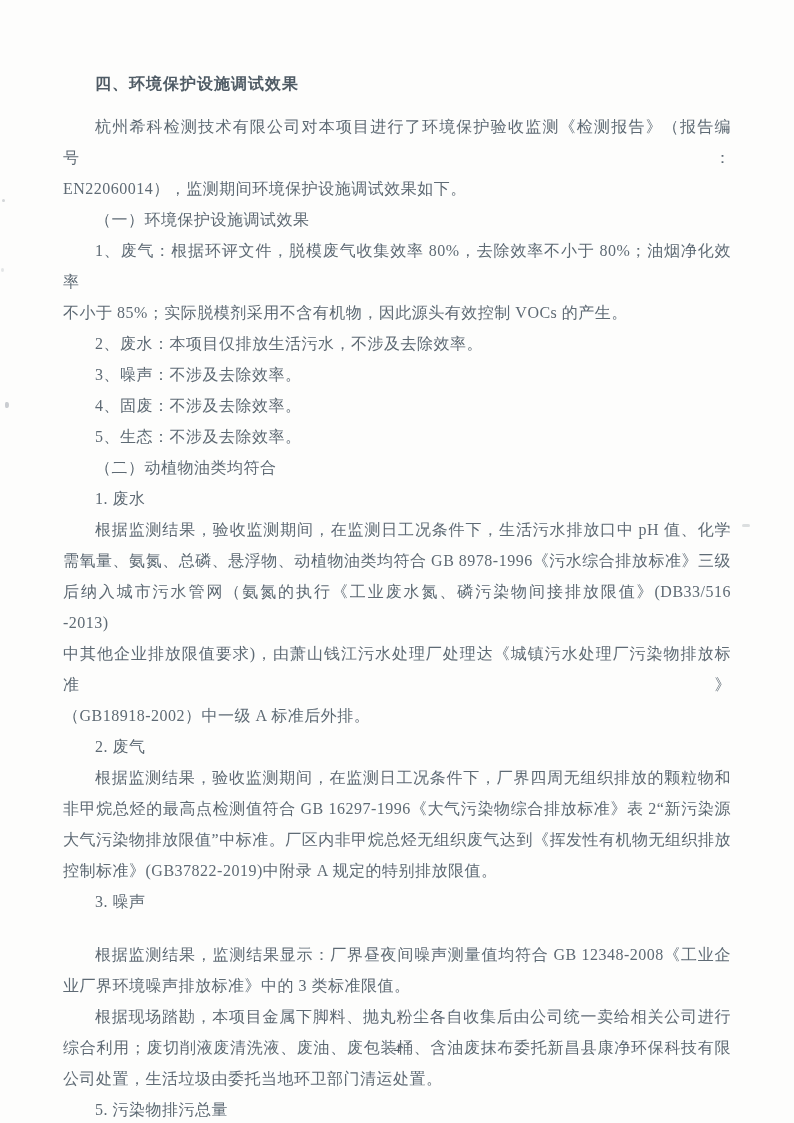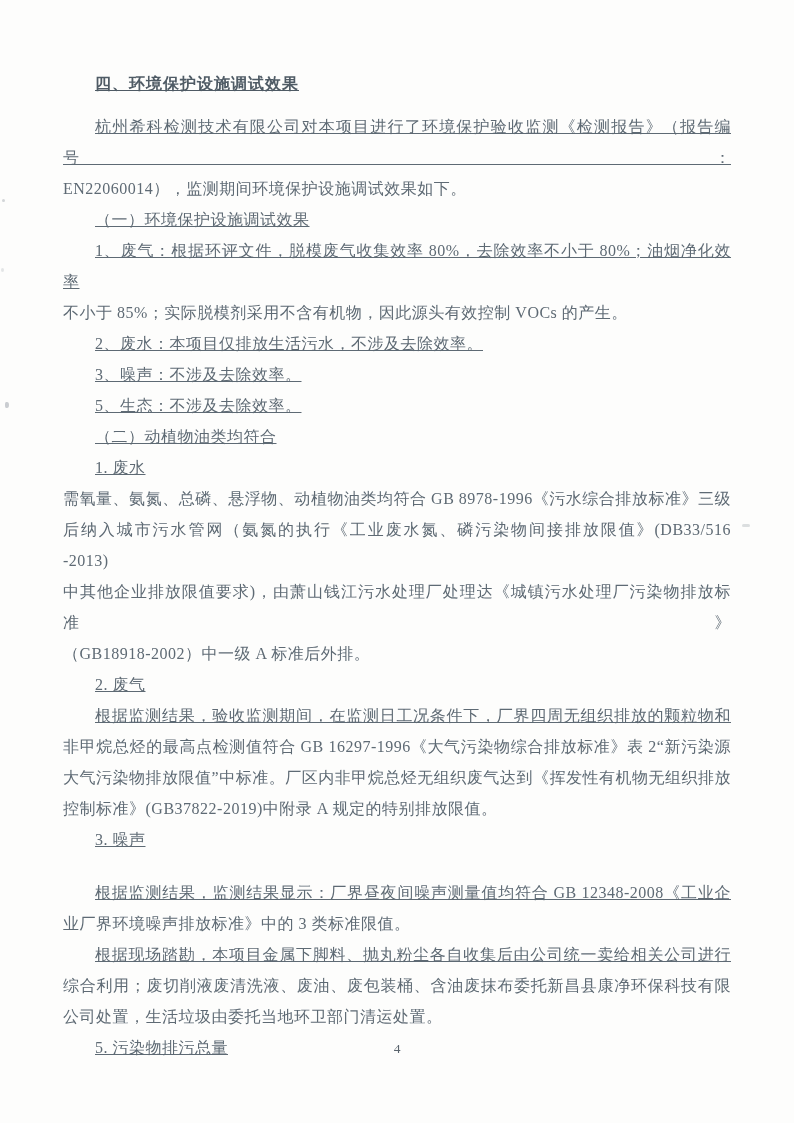--- a/index.html
+++ b/index.html
@@ -22,21 +22,21 @@
     top: 68px;
     width: 668px;
     font-size: 16px;
     letter-spacing: 0.5px;
   }
   .line {
     line-height: 31px;
     min-height: 31px;
     text-align: left;
   }
-  .ind { text-indent: 2em; text-decoration: underline; }
+  .ind { text-indent: 2em; }
   .just {
     text-align: justify;
     text-align-last: justify;
   }
   .hei {
     font-family: "Liberation Sans", "DejaVu Sans", sans-serif;
     font-weight: 700;
     color: #4f5b65;
     letter-spacing: 1px;
   }
@@ -69,23 +69,25 @@
 
   <div class="text-block">
     <div class="line ind hei">四、环境保护设施调试效果</div>
     <div class="line ind just gap8">杭州希科检测技术有限公司对本项目进行了环境保护验收监测《检测报告》（报告编号：</div>
     <div class="line">EN22060014），监测期间环境保护设施调试效果如下。</div>
     <div class="line ind">（一）环境保护设施调试效果</div>
     <div class="line ind just">1、废气：根据环评文件，脱模废气收集效率 80%，去除效率不小于 80%；油烟净化效率</div>
     <div class="line">不小于 85%；实际脱模剂采用不含有机物，因此源头有效控制 VOCs 的产生。</div>
     <div class="line ind">2、废水：本项目仅排放生活污水，不涉及去除效率。</div>
     <div class="line ind">3、噪声：不涉及去除效率。</div>
+    <div class="line ind">4、固废：不涉及去除效率。</div>
     <div class="line ind">5、生态：不涉及去除效率。</div>
     <div class="line ind">（二）动植物油类均符合</div>
     <div class="line ind">1. 废水</div>
+    <div class="line ind just">根据监测结果，验收监测期间，在监测日工况条件下，生活污水排放口中 pH 值、化学</div>
     <div class="line just">需氧量、氨氮、总磷、悬浮物、动植物油类均符合 GB 8978-1996《污水综合排放标准》三级</div>
     <div class="line just">后纳入城市污水管网（氨氮的执行《工业废水氮、磷污染物间接排放限值》(DB33/516 -2013)</div>
     <div class="line just">中其他企业排放限值要求)，由萧山钱江污水处理厂处理达《城镇污水处理厂污染物排放标准》</div>
     <div class="line">（GB18918-2002）中一级 A 标准后外排。</div>
     <div class="line ind">2. 废气</div>
     <div class="line ind just">根据监测结果，验收监测期间，在监测日工况条件下，厂界四周无组织排放的颗粒物和</div>
     <div class="line just">非甲烷总烃的最高点检测值符合 GB 16297-1996《大气污染物综合排放标准》表 2“新污染源</div>
     <div class="line just">大气污染物排放限值”中标准。厂区内非甲烷总烃无组织废气达到《挥发性有机物无组织排放</div>
     <div class="line">控制标准》(GB37822-2019)中附录 A 规定的特别排放限值。</div>
     <div class="line ind">3. 噪声</div>

